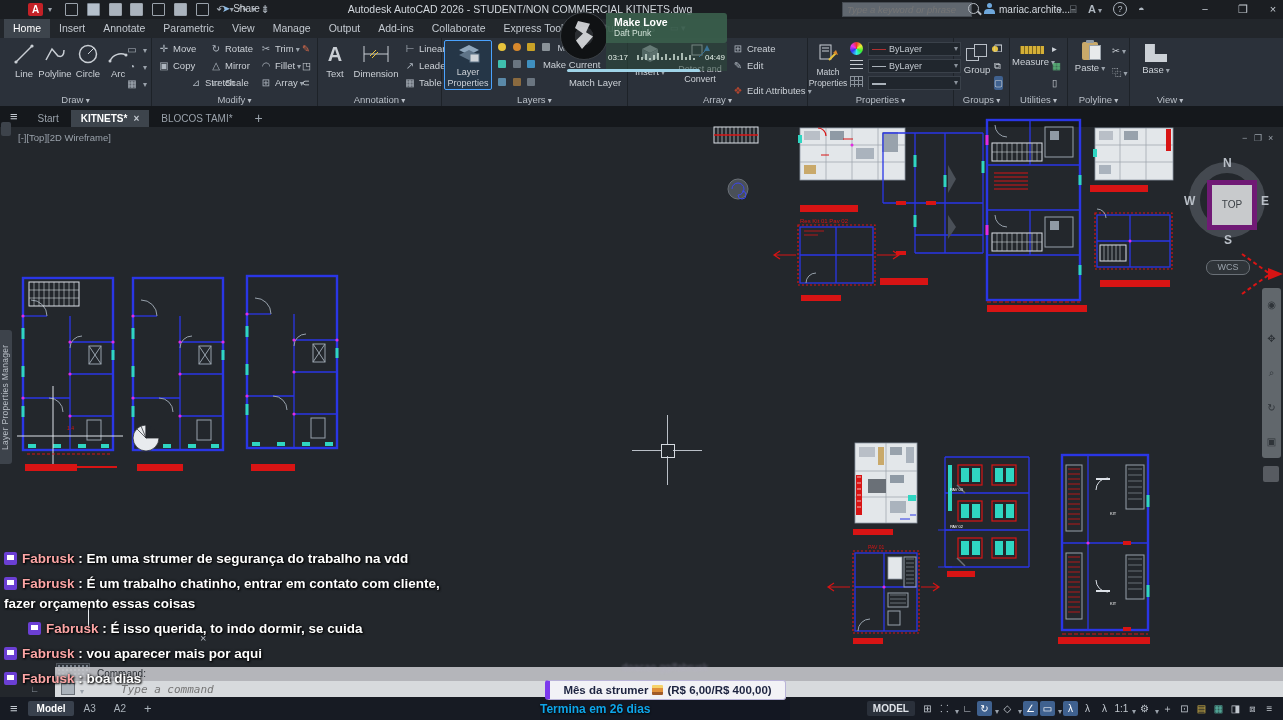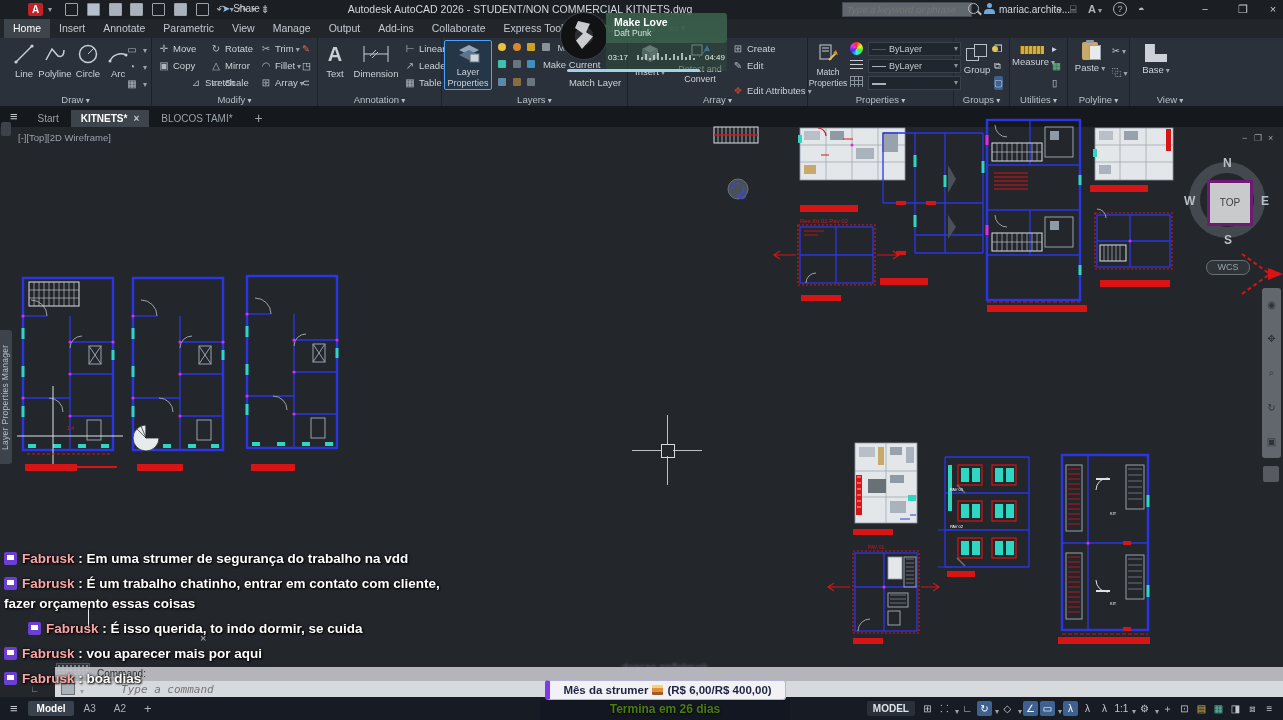--- a/index.html
+++ b/index.html
@@ -61,21 +61,21 @@
   .ftab .x{margin-left:6px;color:#c3c9d0;font-size:10px;}
   .hamb{color:#c3c9d0;font-size:13px;padding:0 10px;line-height:21px;}
   
   #canvas{left:0;top:127px;width:1283px;height:570px;background:#23272c;}
   #vplabel{left:18px;top:5px;color:#9aa2ab;font-size:9.5px;}
   .wc2{color:#9aa2ab;font-size:9px;}
   
   #vc-ring{left:1189px;top:162px;width:76px;height:76px;border-radius:50%;border:11px solid rgba(80,86,92,.75);box-sizing:border-box;}
   .vcl{color:#b9bfc7;font-size:12px;font-weight:bold;}
   #vc-top{left:1207px;top:180px;width:40px;height:40px;background:#c8cacc;color:#3a3f44;font-size:10px;
-          text-align:center;line-height:40px;border:3px solid #701a75;}
+          text-align:center;line-height:40px;border:5px solid #701a75;}
   #wcs{left:1206px;top:260px;width:42px;height:13px;border:1px solid #6a7077;border-radius:7px;
        color:#9aa2ab;font-size:9px;text-align:center;line-height:13px;background:rgba(60,65,70,.5);}
   
   #navbar{left:1262px;top:288px;width:19px;height:170px;background:rgba(150,156,162,.55);border-radius:3px;
           display:flex;flex-direction:column;align-items:center;justify-content:space-around;color:#2f3439;font-size:10px;}
   #navsq{left:1263px;top:466px;width:16px;height:16px;background:rgba(150,156,162,.45);border-radius:2px;}
   
   .chl{background:#b9bfc7;}
   #pickbox{left:661px;top:444px;width:12px;height:12px;border:1px solid #d5dae0;}
   
@@ -100,21 +100,21 @@
         background-image:radial-gradient(#7a828c 1px,transparent 1px);background-size:4px 4px;}
   
   #goal-watermark{left:540px;top:661px;width:250px;text-align:center;color:#b9b2cf;font-size:10.5px;
                   opacity:.4;filter:blur(1px);}
   #goalbar{left:545px;top:680px;width:241px;height:20px;background:#f2f2f6;border:1px solid #b9b3d8;
            border-left:5px solid #7c3aed;border-radius:3px;display:flex;align-items:center;justify-content:center;
            color:#1d2440;font-size:11.5px;font-weight:bold;box-sizing:border-box;}
   .cake{display:inline-block;width:11px;height:10px;margin:0 4px;border-radius:1px;
         background:linear-gradient(#f6d36b 0 30%,#e0903a 30% 65%,#a05a28 65% 100%);}
   #goalband{left:540px;top:700px;width:250px;height:20px;background:rgba(16,20,34,.55);}
-  #goalfoot{left:540px;top:702px;width:250px;text-align:center;color:#4d7c0f;font-size:12px;font-weight:bold;
+  #goalfoot{left:540px;top:702px;width:250px;color:#0ea5e9;font-size:12px;font-weight:bold;
             text-shadow:0 1px 2px #000;}
   
   #album{left:560px;top:12px;width:46px;height:46px;border-radius:50%;background:radial-gradient(circle at 50% 50%,#2a2d31 0 28%,#101214 29% 100%);border:1px solid #3a3f44;}
   #album::after{content:"";position:absolute;left:13px;top:8px;width:20px;height:28px;background:#e8eaec;
                 clip-path:polygon(20% 0,80% 10%,60% 40%,95% 55%,40% 100%,10% 70%,45% 45%,5% 25%);opacity:.85;}
   #musicpanel{left:606px;top:13px;width:121px;height:30px;background:rgba(58,94,76,.92);border-radius:0 3px 3px 0;
               color:#fff;padding:3px 8px;box-sizing:border-box;}
   #musicpanel .t{font-size:10.5px;font-weight:bold;}
   #musicpanel .ar{font-size:8.5px;color:#cfe0d6;}
   #musicrow{left:606px;top:43px;width:121px;height:16px;background:rgba(45,75,60,.55);color:#e4efe8;

